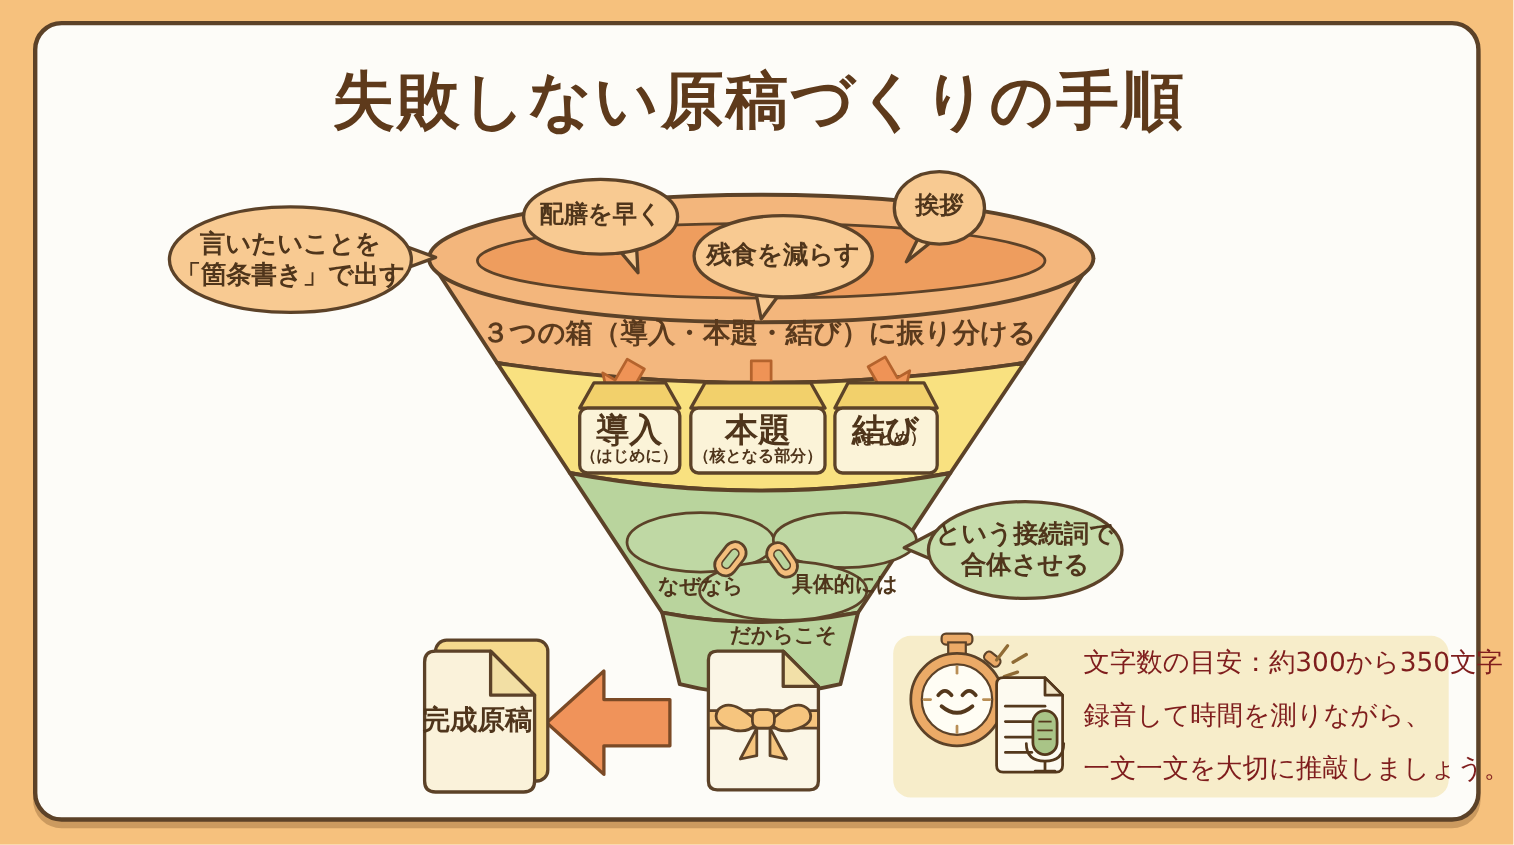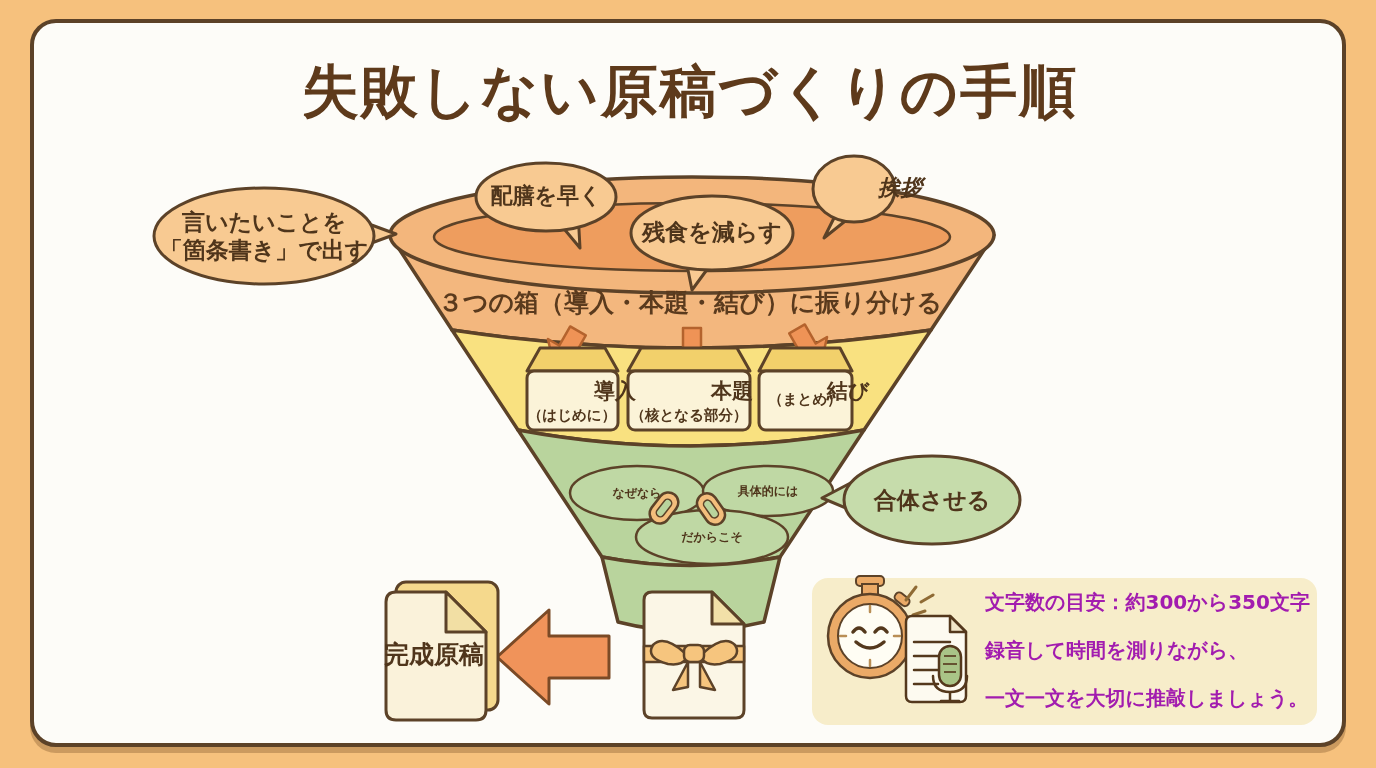--- a/index.html
+++ b/index.html
@@ -17,27 +17,27 @@
     text-align:center; color:#4F351B; font-weight:bold; white-space:nowrap;
     line-height:1.22;
   }
   .title {
     position:absolute; z-index:2; left:690px; top:92px; transform:translate(-50%,-50%);
     font-size:57px; font-weight:bold; color:#5E3A1B; letter-spacing:2px; white-space:nowrap;
   }
   .band-label   { font-size:25px; color:#5A3A1D; }
   .bubble-text  { font-size:22px; }
   .bubble-text-lg { font-size:23px; }
-  .box-title    { font-size:21px;margin-left:43px; }
+  .box-title    { font-size:30px; }
   .box-sub      { font-size:14.5px; font-weight:600; }
-  .conn-text    { font-size:12px; font-weight:600; }
+  .conn-text    { font-size:19px; font-weight:600;margin-top:41px; }
   .doc-label    { font-size:25px; }
   .info-line {
     position:absolute; z-index:2; transform:translate(0,-50%);
-    font-size:20px; font-weight:bold; color:#a21caf; white-space:nowrap;
+    font-size:24px; font-weight:normal; color:#7f1d1d; white-space:nowrap;
   }
 </style>
 </head>
 <body>
 
 <div class="stage">
   <div class="card"></div>
 
   <svg class="art" viewBox="0 0 1376 768">
 
@@ -176,36 +176,37 @@
 
   <div class="title">失敗しない原稿づくりの手順</div>
 
   <div class="lbl bubble-text-lg" style="left:264px; top:236px;">
     <div>言いたいことを</div>
     <div>「箇条書き」で出す</div>
   </div>
 
   <div class="lbl bubble-text" style="left:546px; top:196px;">配膳を早く</div>
   <div class="lbl bubble-text-lg" style="left:712px; top:232px;">残食を減らす</div>
-  <div class="lbl bubble-text" style="left:900px; top:188px;font-style:italic;">挨拶</div>
+  <div class="lbl bubble-text" style="left:854px; top:188px;">挨拶</div>
 
   <div class="lbl band-label" style="left:690px; top:303px;">３つの箱（導入・本題・結び）に振り分ける</div>
 
   <div class="lbl box-title" style="left:572px; top:392px;">導入</div>
   <div class="lbl box-sub" style="left:572px; top:416px;">（はじめに）</div>
   <div class="lbl box-title" style="left:689px; top:392px;">本題</div>
   <div class="lbl box-sub" style="left:689px; top:416px;">（核となる部分）</div>
   <div class="lbl box-title" style="left:805px; top:392px;">結び</div>
   <div class="lbl box-sub" style="left:805px; top:400px;">（まとめ）</div>
 
   <div class="lbl conn-text" style="left:637px; top:493px;">なぜなら</div>
   <div class="lbl conn-text" style="left:768px; top:491px;">具体的には</div>
   <div class="lbl conn-text" style="left:712px; top:537px;">だからこそ</div>
 
   <div class="lbl bubble-text-lg" style="left:932px; top:500px;">
+    <div>という接続詞で</div>
     <div>合体させる</div>
   </div>
 
   <div class="lbl doc-label" style="left:434px; top:655px;">完成原稿</div>
 
   <div class="info-line" style="left:985px; top:602px;">文字数の目安：約300から350文字</div>
   <div class="info-line" style="left:985px; top:634px;margin-top:16px;">録音して時間を測りながら、</div>
   <div class="info-line" style="left:985px; top:698px;">一文一文を大切に推敲しましょう。</div>
 </div>
 

